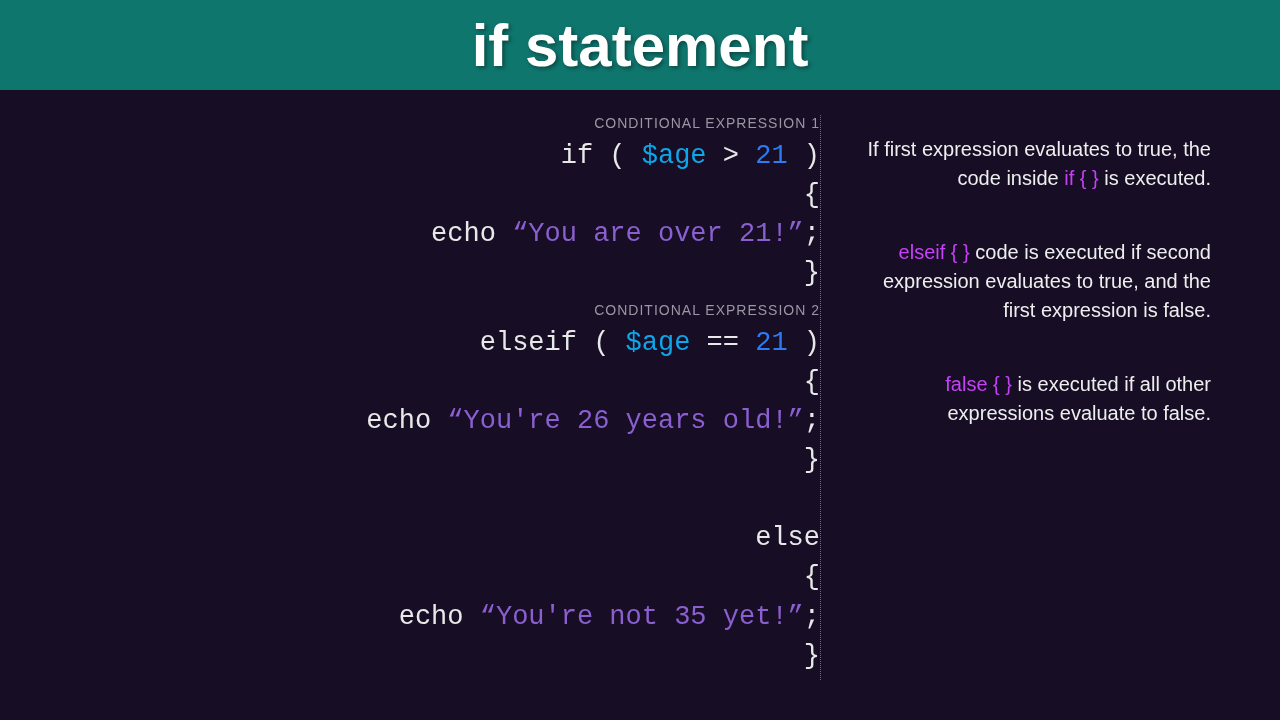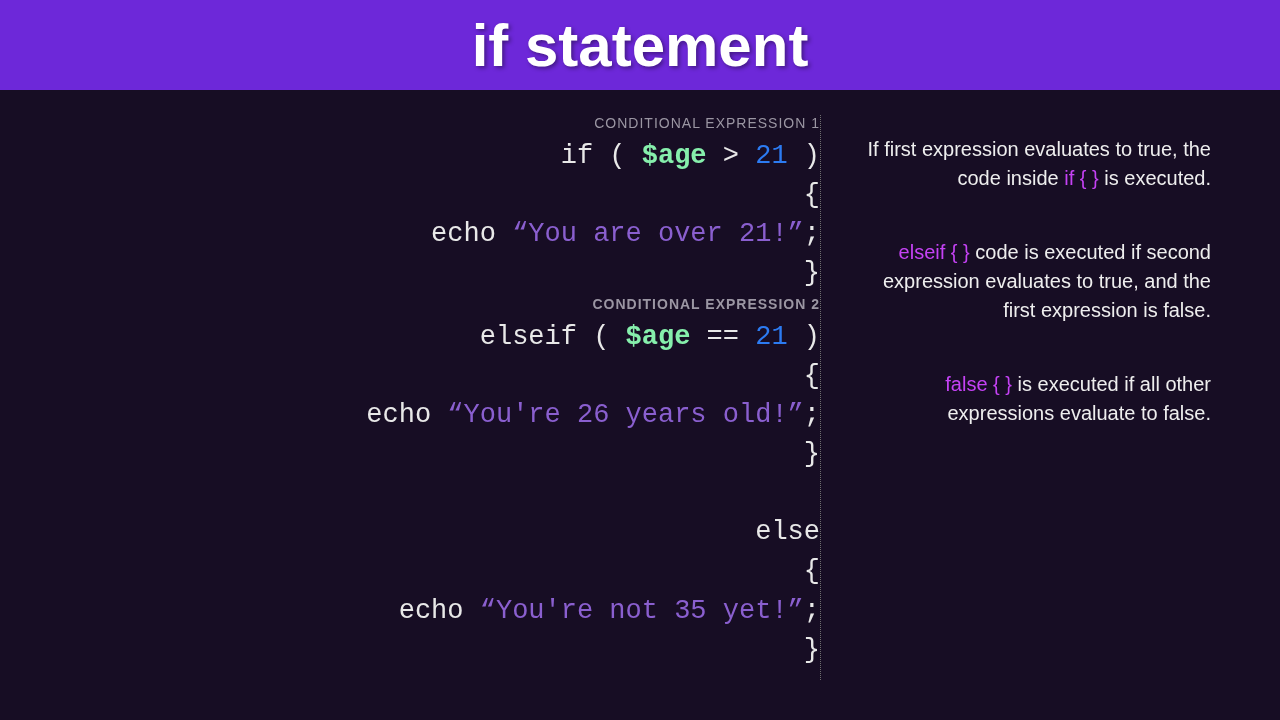--- a/index.html
+++ b/index.html
@@ -4,21 +4,21 @@
 <style>
   * { margin: 0; padding: 0; box-sizing: border-box; }
   html, body { width: 1280px; height: 720px; overflow: hidden; }
   body {
     background: #170d24;
     font-family: "Segoe UI", Arial, sans-serif;
   }
   .header {
     width: 100%;
     height: 90px;
-    background: #6d28d9;
+    background: #0f766e;
     display: flex;
     align-items: center;
     justify-content: center;
   }
   .header h1 {
     color: #ffffff;
     font-size: 60px;
     font-weight: 700;
     text-shadow: 2px 2px 4px rgba(0,0,0,0.4);
   }
@@ -46,30 +46,30 @@
     height: 565px;
   }
   .label {
     color: #9b96a3;
     font-size: 14px;
     letter-spacing: 1px;
     font-weight: 300;
     margin-bottom: 6px;
   }
   .label1 { margin-left: 70px; }
-  .label2 { margin-left: 135px; margin-top: 2px; font-weight: bold; }
+  .label2 { margin-left: 135px; margin-top: 8px; }
   pre.code {
     font-family: Consolas, "Courier New", monospace;
     font-size: 27px;
     line-height: 1.45;
     color: #e8e8e8;
     white-space: pre;
   }
   .tok-kw   { color: #e8e8e8; }
-  .tok-var  { color: #86efac; font-weight: bold; }
+  .tok-var  { color: #0ea5e9; }
   .tok-num  { color: #2c7bf2; }
   .tok-str  { color: #8a5fcf; }
   .para { margin-bottom: 45px; max-width: 360px; text-align: right; }
   .inline-kw { color: #c542f5; }
   .right .para span { display: inline; }
 </style>
 </head>
 <body>
 
 <div class="header">

